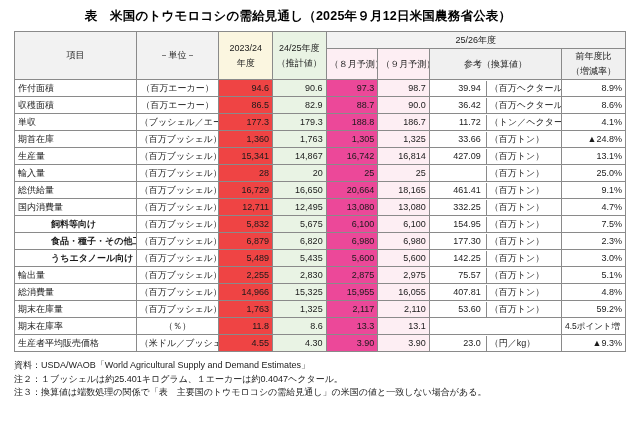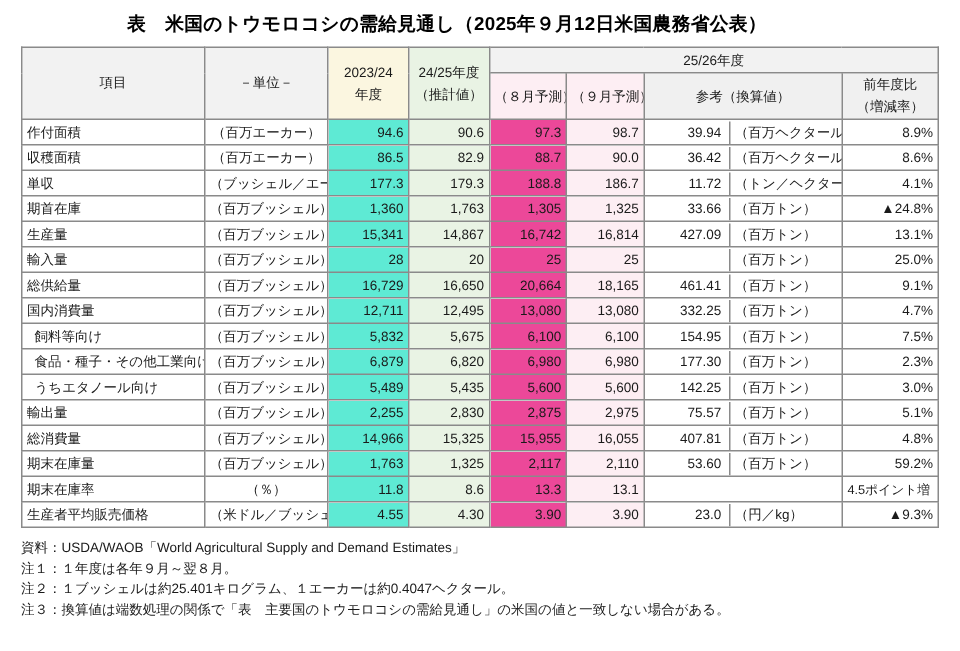--- a/index.html
+++ b/index.html
@@ -53,25 +53,25 @@
   .hdr-item { width: 118px; }
   .hdr-unit { width: 80px; }
   .hdr-2324 { width: 52px; background: #fbf6e0 !important; }
   .hdr-2425 { width: 52px; background: #e9f3e4 !important; }
   .hdr-aug  { width: 50px; background: #fdeef3 !important; }
   .hdr-sep  { width: 50px; background: #fdeef3 !important; }
   .hdr-ref  { width: 128px; background: #f0f0f0 !important; }
   .hdr-yoy  { width: 62px; background: #f0f0f0 !important; }
 
   .c-item { text-align: left; padding-left: 10px; }
-  .c-item.indent { padding-left: 8px; }
+  .c-item.indent { padding-left: 36px; font-weight: bold; }
   .c-unit { text-align: center; color: #1a1a1a; }
   .c-num { text-align: right; padding-right: 5px; }
 
-  .bg-2324 { background: #5eead4; }
+  .bg-2324 { background: #ef4444; }
   .bg-2425 { background: #e9f3e4; }
   .bg-aug  { background: #ec4899; }
   .bg-sep  { background: #fdeef3; }
 
   .ref-split { padding: 0 !important; }
   .ref-split .inner {
     display: flex;
     width: 100%;
   }
   .ref-split .v {
@@ -396,18 +396,17 @@
           </div>
         </td>
         <td class="yoy">▲9.3%</td>
       </tr>
 
     </tbody>
   </table>
 
   <div class="notes">
     <div>資料：USDA/WAOB「World Agricultural Supply and Demand Estimates」</div>
-    <div>注１：１年度は各年９月～翌８月。</div>
     <div>注２：１ブッシェルは約25.401キログラム、１エーカーは約0.4047ヘクタール。</div>
     <div>注３：換算値は端数処理の関係で「表　主要国のトウモロコシの需給見通し」の米国の値と一致しない場合がある。</div>
   </div>
 
 </div>
 
 </body></html>

